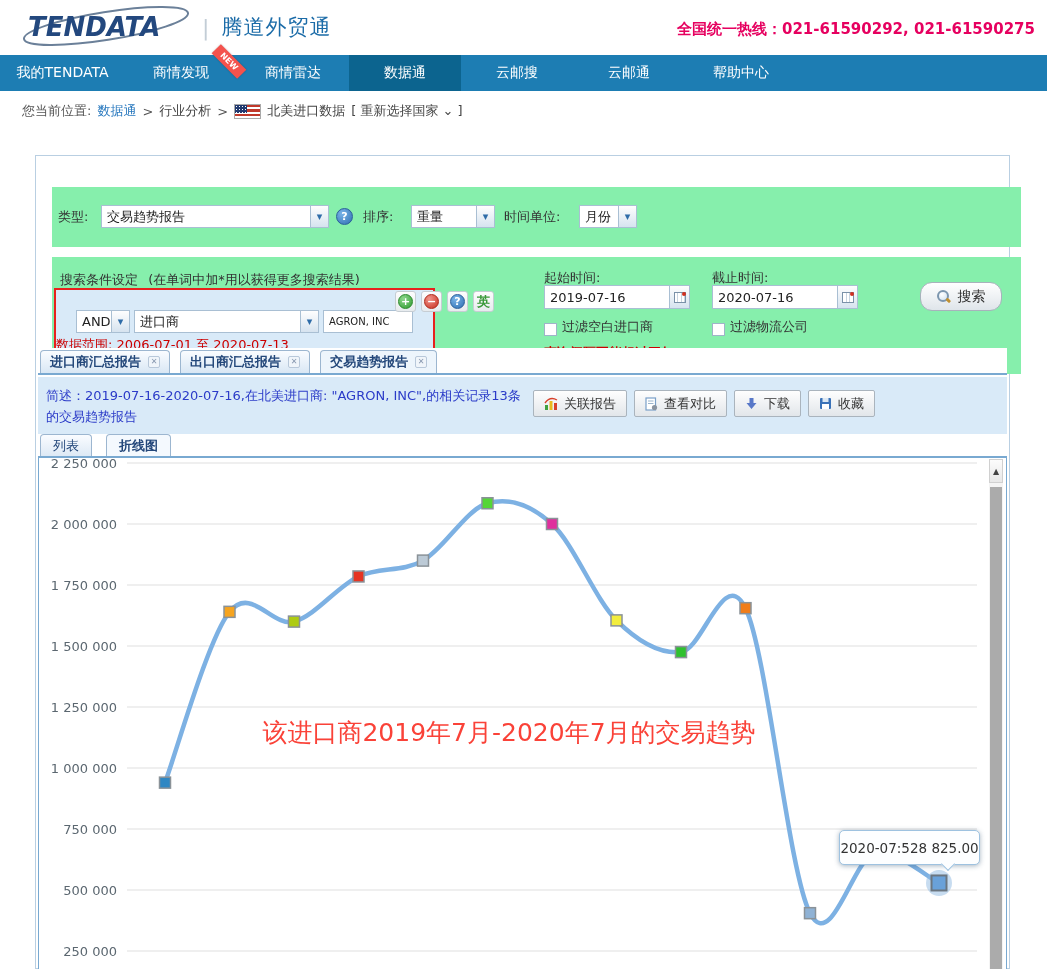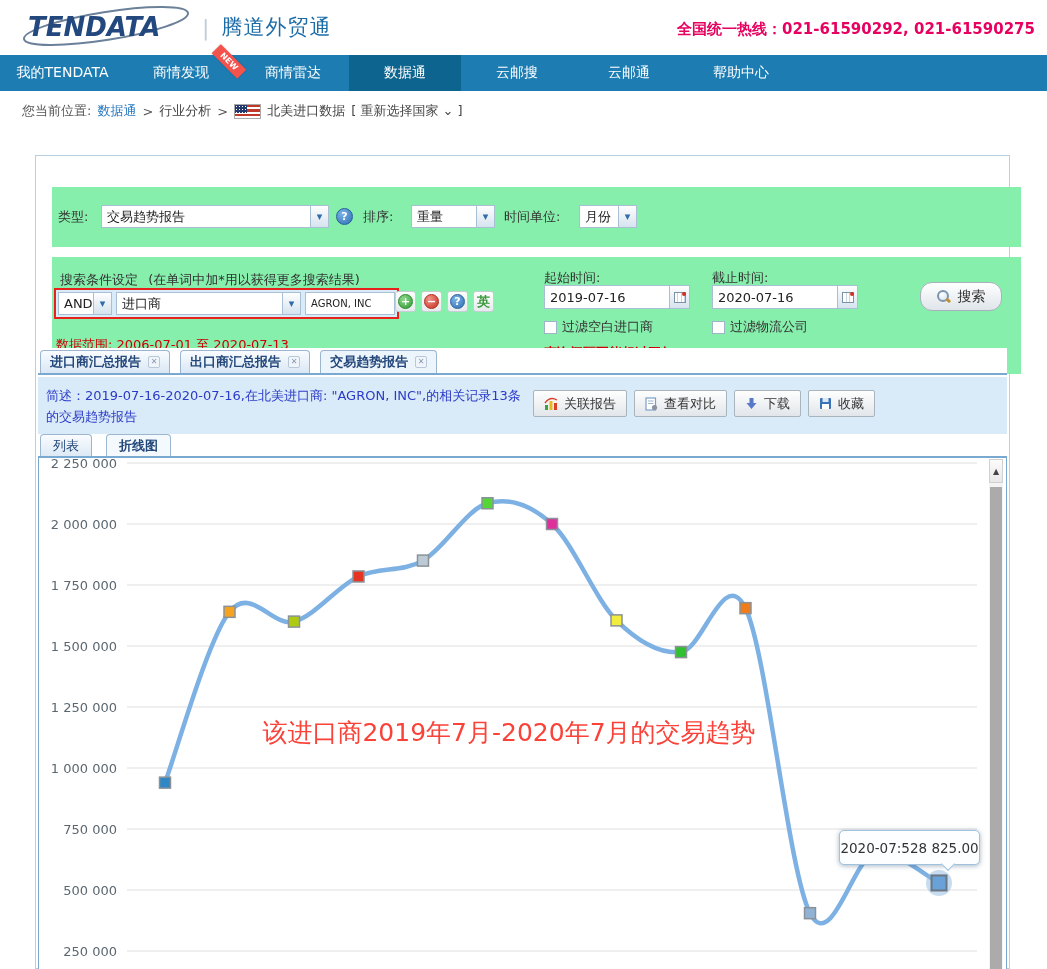--- a/index.html
+++ b/index.html
@@ -54,21 +54,21 @@
 
   .circle-ico { width:17px; height:17px; border-radius:50%; color:#fff; font-size:11px; font-weight:bold;
                 display:flex; align-items:center; justify-content:center; }
   .circ-help  { background:radial-gradient(circle at 35% 30%,#7ab4e8,#2f6fb2); border:1px solid #2a5f9a; }
   .circ-help::after { content:"?"; }
   .help-a { position:absolute; left:284px; top:21px; cursor:pointer; }
 
   
   .cond-title { position:absolute; left:8px; top:14px; font-size:13px; color:#333; }
   .red-group { position:absolute; left:2px; top:31px; border:2px solid #e8211d; background:#d9eaf8;
-               display:flex; gap:4px; padding:2px; }
+               display:flex; gap:4px; padding:20px; }
   .red-group .sel, .red-group .txt-input { position:relative; left:auto; top:auto; }
   .tiles { position:absolute; left:343px; top:34px; display:flex; gap:5px; }
   .tile { width:21px; height:21px; background:linear-gradient(#fdfdfd,#e7ebee); border:1px solid #c6cdd3;
           border-radius:3px; display:flex; align-items:center; justify-content:center; cursor:pointer; }
   .circ-plus  { width:15px; height:15px; background:radial-gradient(circle at 35% 30%,#8ed88e,#2f9a2f); border:1px solid #2a8a2a; }
   .circ-plus::after  { content:"+"; font-size:11px; }
   .circ-minus { width:15px; height:15px; background:radial-gradient(circle at 35% 30%,#f0948a,#c83020); border:1px solid #b02818; }
   .circ-minus::after { content:"−"; font-size:11px; }
   .circ-help2 { width:15px; height:15px; }
   .lang-tile  { color:#3a9a3a; font-size:13px; font-weight:bold; }
@@ -77,21 +77,21 @@
   .date-col-lbl { font-size:13px; color:#333; position:absolute; top:12px; }
   .date-input { position:absolute; top:28px; width:146px; height:24px; background:#fff;
                 border:1px solid #a9bfd3; display:flex; align-items:center; justify-content:space-between; }
   .date-val { font-size:13px; color:#222; padding-left:5px; }
   .cal-btn { width:20px; height:22px; border-left:1px solid #a9bfd3; background:linear-gradient(#fefefe,#d6e3ef);
              display:flex; align-items:center; justify-content:center; cursor:pointer; }
   .cal-ico { position:relative; width:12px; height:11px; border:1px solid #7a91a8; background:
              repeating-linear-gradient(to right,#fff 0 2.5px,#c8d4e0 2.5px 3.5px); }
   .cal-ico::after { content:""; position:absolute; right:-1px; top:-1px; width:4px; height:4px;
              border-radius:50%; background:#d03020; }
-  .chk-row { position:absolute; top:61px; display:flex; align-items:center; gap:5px; font-size:13px; color:#333; }
+  .chk-row { position:absolute; top:61px; display:flex; align-items:flex-end; gap:5px; font-size:13px; color:#333; }
   .chk { width:13px; height:13px; background:#fff; border:1px solid #9fb4c8; }
   .warn-txt { position:absolute; left:492px; top:87px; color:#c00; font-size:13px; font-weight:bold; }
   .search-btn { position:absolute; left:868px; top:25px; width:82px; height:29px;
                 background:linear-gradient(#ffffff,#dfe5ea); border:1px solid #a8b2bc; border-radius:12px;
                 display:flex; align-items:center; justify-content:center; gap:8px; font-size:14px; color:#333; cursor:pointer; }
   .mag { position:relative; width:13px; height:13px; }
   .mag::before { content:""; position:absolute; left:0; top:0; width:8px; height:8px; border:2px solid #7c96ae;
                  border-radius:50%; background:radial-gradient(circle at 35% 30%,#fff,#cfe0ee); }
   .mag::after { content:""; position:absolute; left:9px; top:9px; width:5px; height:2.5px; background:#c09030;
                 transform:rotate(45deg); border-radius:1px; }

